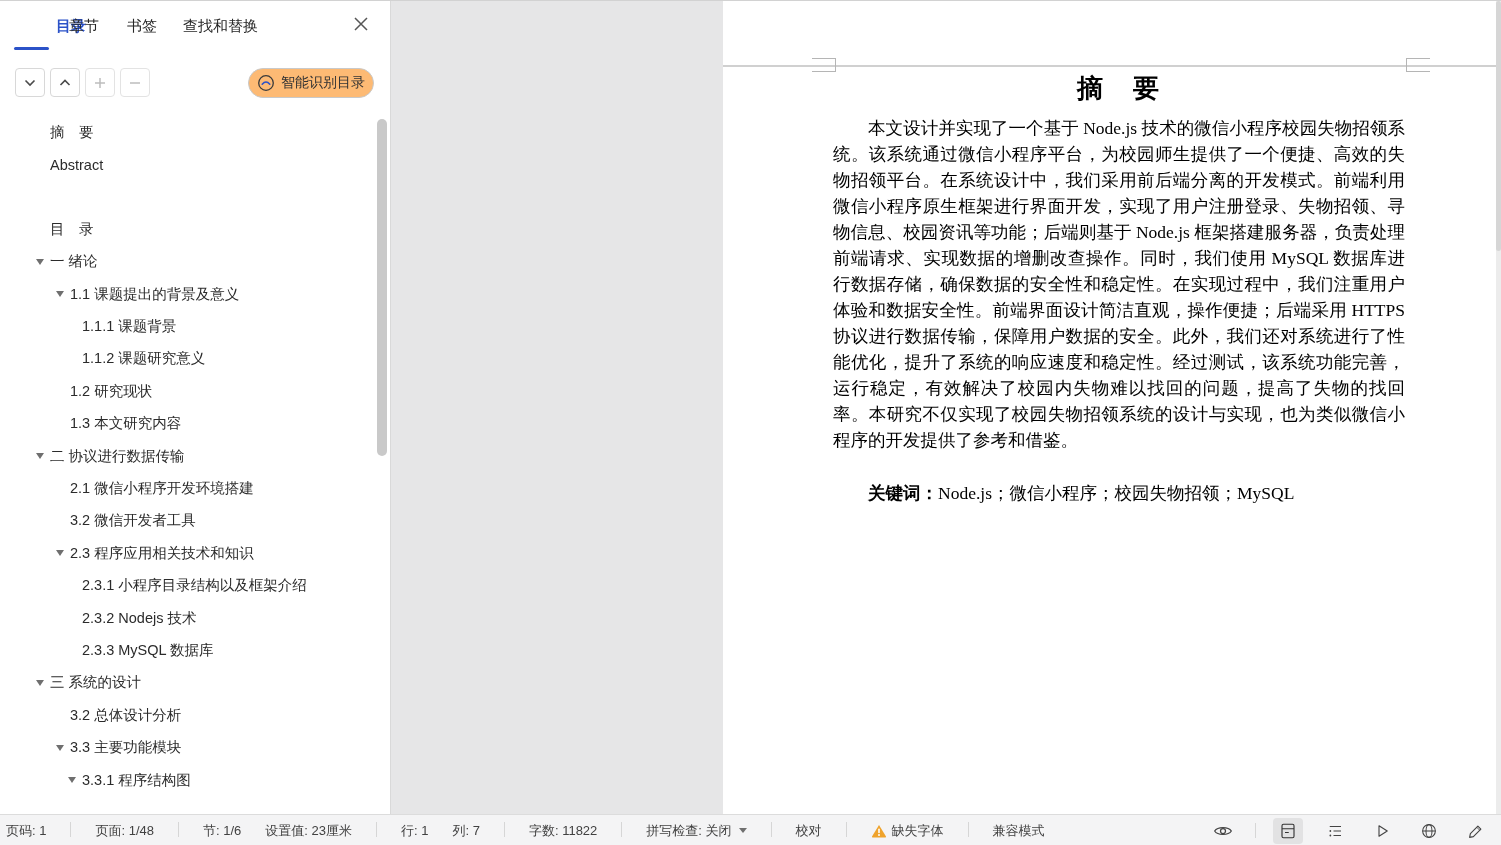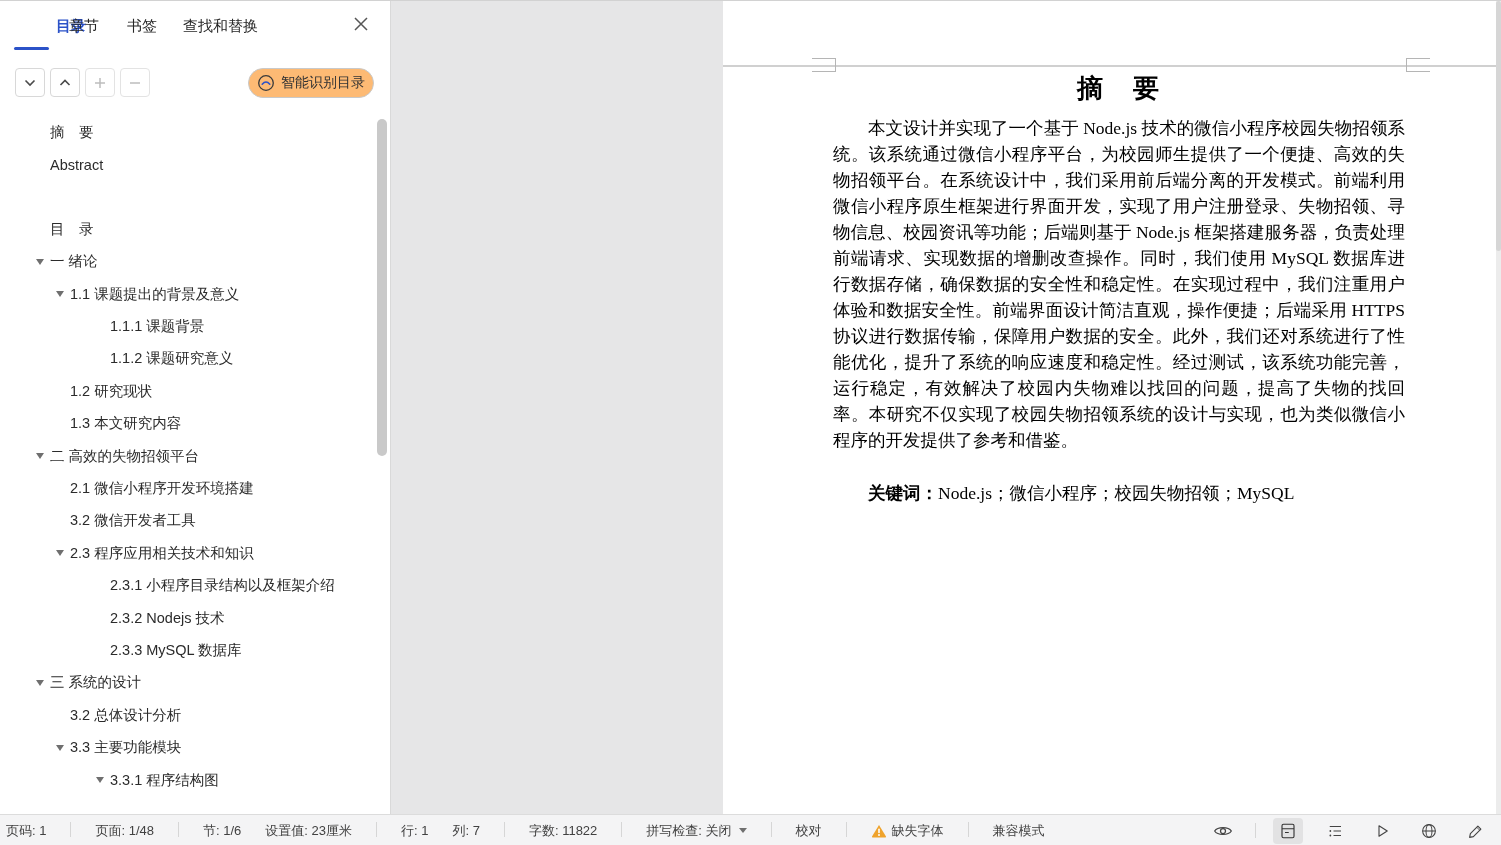--- a/index.html
+++ b/index.html
@@ -29,21 +29,21 @@
   #btn-expand { left:15px; } #btn-collapse { left:50px; }
   #btn-plus { left:85px; } #btn-minus { left:120px; }
   .pill-btn { position:absolute; left:248px; top:0; width:126px; height:30px;
     border:1px solid #c9c9c9; border-radius:15px; background:#fdba74; display:flex;
     align-items:center; justify-content:center; gap:6px; font-size:14px; color:#333; }
 
   #toc-list { position:absolute; left:0; top:115px; width:375px; }
   .toc-row { display:flex; align-items:center; height:32.4px; font-size:14.5px;
     color:#2b2b2b; white-space:nowrap; }
   .toc-row.lv1 { padding-left:36px; } .toc-row.lv2 { padding-left:56px; }
-  .toc-row.lv3 { padding-left:96px; }
+  .toc-row.lv3 { padding-left:68px; }
   .toc-spacer { height:32.4px; }
   .tri { width:0; height:0; border-left:4.5px solid transparent;
     border-right:4.5px solid transparent; border-top:6px solid #6f6f6f;
     margin-right:6px; flex:0 0 auto; }
 
   .panel-scrollbar { position:absolute; left:377px; top:118px; width:10px;
     height:337px; }
   .panel-scroll-thumb { width:10px; height:337px; background:#c9c9c9;
     border-radius:5px; }
 
@@ -171,21 +171,21 @@
         <div class="toc-row lv2">
       <span class="tri" style="visibility: hidden;"></span>
       <span class="toc-label">1.2 研究现状</span>
     </div>
         <div class="toc-row lv2">
       <span class="tri" style="visibility: hidden;"></span>
       <span class="toc-label">1.3 本文研究内容</span>
     </div>
         <div class="toc-row lv1">
       <span class="tri"></span>
-      <span class="toc-label">二 高效的失物招领平台</span>
+      <span class="toc-label">二 协议进行数据传输</span>
     </div>
         <div class="toc-row lv2">
       <span class="tri" style="visibility: hidden;"></span>
       <span class="toc-label">2.1 微信小程序开发环境搭建</span>
     </div>
         <div class="toc-row lv2">
       <span class="tri" style="visibility: hidden;"></span>
       <span class="toc-label">3.2 微信开发者工具</span>
     </div>
         <div class="toc-row lv2">

